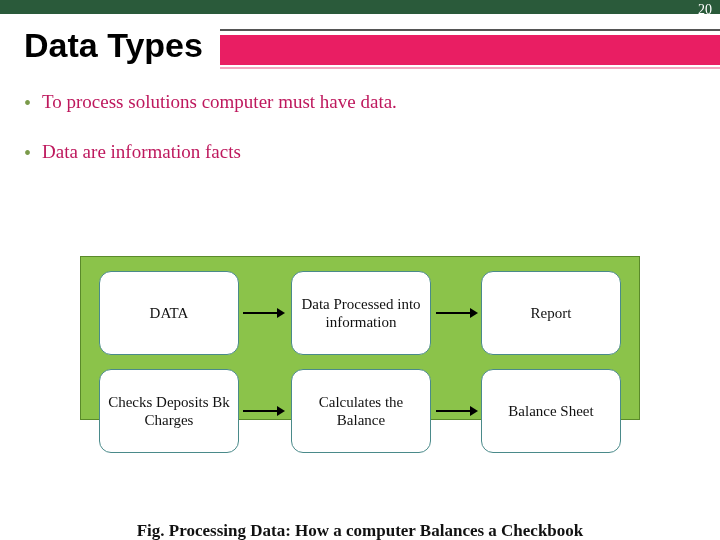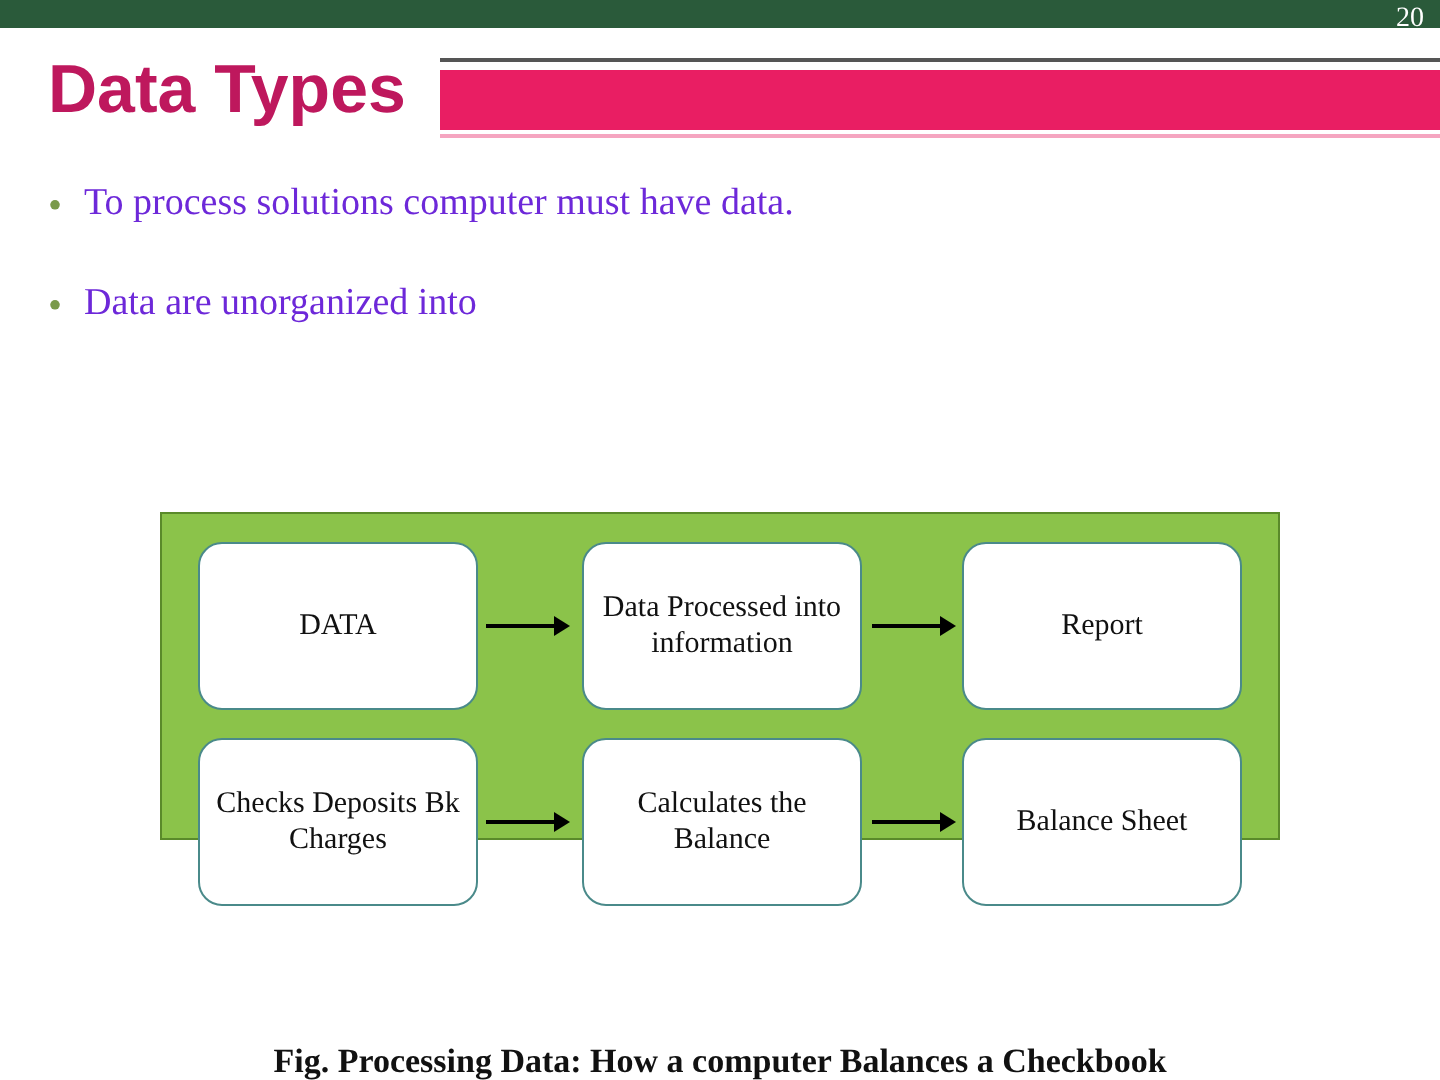--- a/index.html
+++ b/index.html
@@ -2,22 +2,22 @@
 <html><head>
 <meta charset="utf-8">
 <style>
   * { box-sizing: border-box; margin: 0; padding: 0; }
   body { width: 720px; height: 540px; background: #fff; font-family: Georgia, "Times New Roman", serif; position: relative; overflow: hidden; }
   .topbar { position: absolute; top: 0; left: 0; right: 0; height: 14px; background: #2a5a3a; }
   .pagenum { position: absolute; top: 2px; right: 8px; color: #fff; font-size: 14px; font-family: Georgia, serif; }
   .pinkbar { position: absolute; top: 35px; left: 220px; right: 0; height: 30px; background: #e91e63; }
   .pinkbar::before { content: ""; position: absolute; top: -6px; left: 0; right: 0; height: 2px; background: #555; }
   .pinkbar::after { content: ""; position: absolute; bottom: -4px; left: 0; right: 0; height: 2px; background: #f5a5c0; }
-  .title { position: absolute; top: 26px; left: 24px; font-family: "Comic Sans MS", "Trebuchet MS", sans-serif; font-weight: bold; font-size: 34px; color: #be185d; }
-  .bullets { position: absolute; top: 86px; left: 24px; right: 24px; list-style: none; font-size: 19px; color: #6d28d9; }
+  .title { position: absolute; top: 26px; left: 24px; font-family: "Comic Sans MS", "Trebuchet MS", sans-serif; font-weight: bold; font-size: 34px; color: #000000; }
+  .bullets { position: absolute; top: 86px; left: 24px; right: 24px; list-style: none; font-size: 19px; color: #be185d; }
   .bullets li { margin: 0 0 18px 0; line-height: 1.7; padding-left: 18px; position: relative; }
   .bullets li::before { content: "•"; position: absolute; left: 0; top: 0; color: #7a9a4a; font-size: 20px; }
   .diagram { position: absolute; top: 256px; left: 80px; width: 560px; height: 164px; background: #8bc34a; border: 1px solid #5a8a2a; }
   .cell { position: absolute; width: 140px; height: 84px; background: #fff; border: 1px solid #4a8a8a; border-radius: 12px; display: flex; align-items: center; justify-content: center; text-align: center; font-size: 15px; color: #111; line-height: 1.2; padding: 4px; }
   .r1 { top: 14px; }
   .r2 { top: 112px; }
   .c1 { left: 18px; }
   .c2 { left: 210px; font-family: Liberation Serif, serif; }
   .c3 { left: 400px; text-align: right; }
   .arrow { position: absolute; width: 40px; height: 2px; background: #000; }
@@ -28,21 +28,21 @@
 <body>
 
 <div class="topbar">
   <div class="pagenum">20</div>
 </div>
 <div class="pinkbar"></div>
 <div class="title">Data Types</div>
 
 <ul class="bullets">
   <li>To process solutions computer must have data.</li>
-  <li>Data are unorganized into</li>
+  <li>Data are information facts</li>
 </ul>
 
 <div class="diagram">
   <div class="cell r1 c1">DATA</div>
   <div class="cell r1 c2">Data Processed into information</div>
   <div class="cell r1 c3">Report</div>
   <div class="cell r2 c1">Checks Deposits Bk Charges</div>
   <div class="cell r2 c2">Calculates the Balance</div>
   <div class="cell r2 c3">Balance Sheet</div>
 

